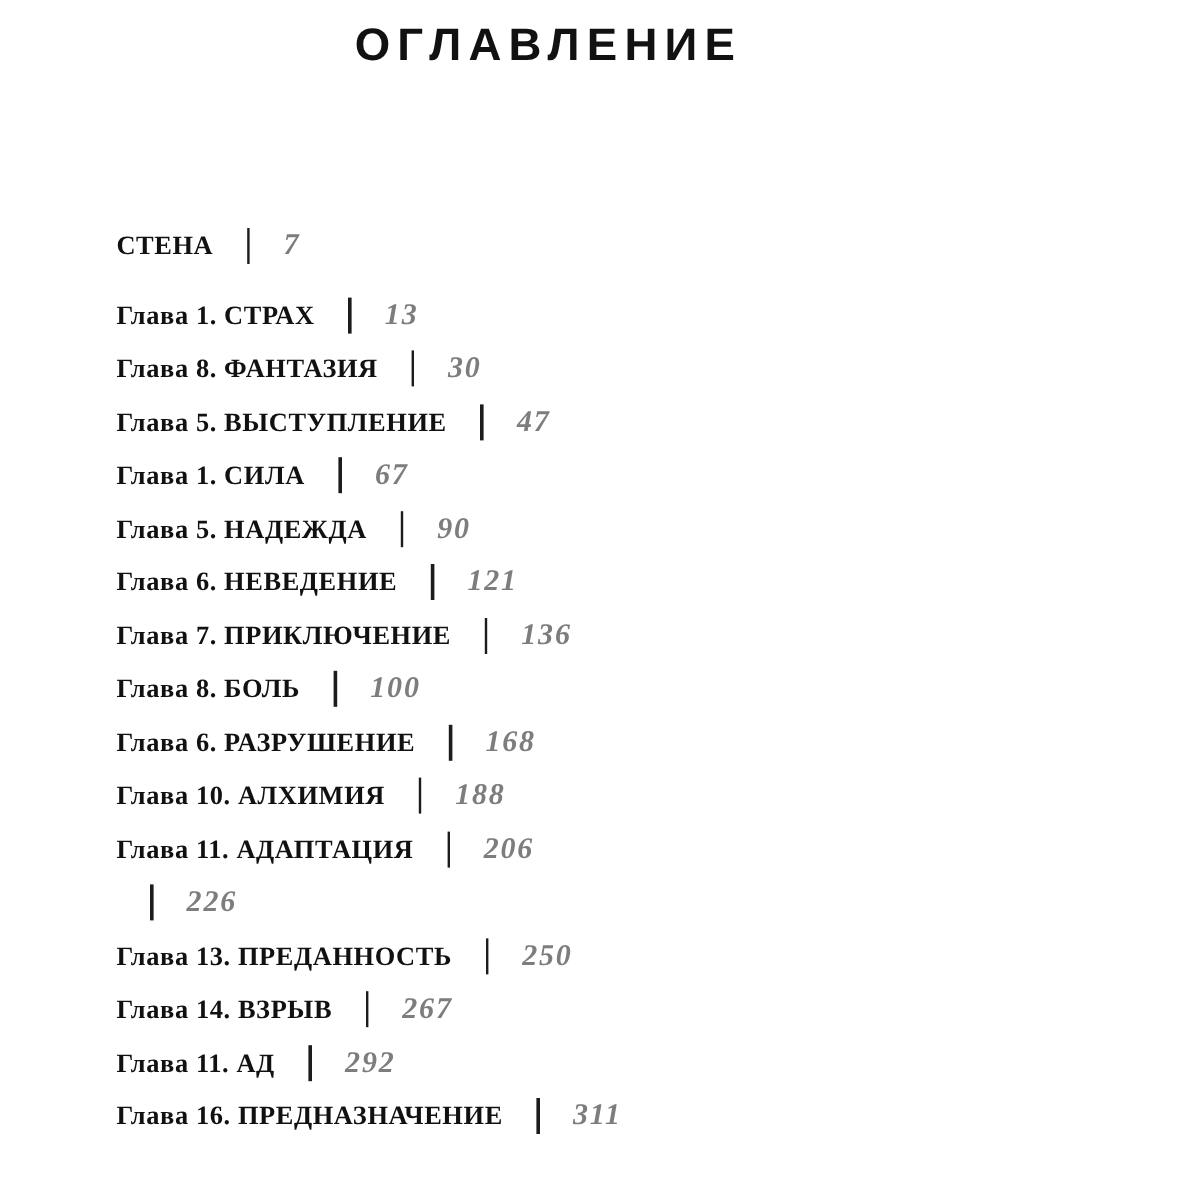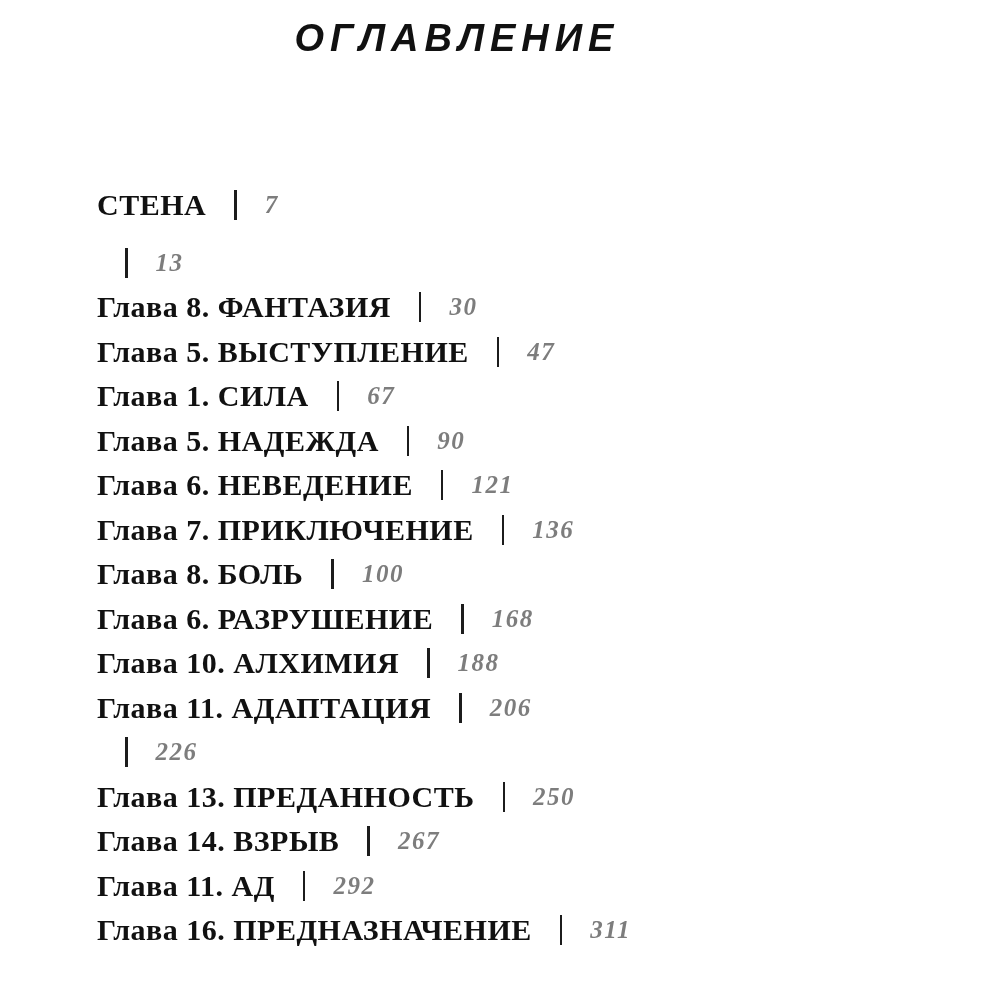--- a/index.html
+++ b/index.html
@@ -18,40 +18,39 @@
   .toc-title {
     margin-top: 16px;
     width: 914px;            
     text-align: center;
     font-family: "Liberation Sans", sans-serif;
     font-weight: 800;
     font-size: 38px;
     line-height: 44px;
     letter-spacing: 6px;
     color: var(--ink, #111111);
-    font-style: italic;
   }
   .toc {
     margin: 123px 0 0 0;
     padding: 0 0 0 97px;
     list-style: none;
   }
   .toc-row {
     display: flex;
     align-items: center;
     height: 44.5px;
     white-space: nowrap;
   }
   .toc-row.first {
     margin-bottom: 13px;
   }
   .toc-label {
     font-family: "Liberation Serif", serif;
     font-weight: 600;
-    font-size: 30px;
+    font-size: 22px;
     color: var(--ink, #111111);
     letter-spacing: 0.5px;
   }
   .toc-sep {
     display: inline-block;
     width: 2.5px;
     height: 30px;
     margin: 0 28px;
     background: var(--sep, #1c1c1c);
   }
@@ -71,20 +70,21 @@
   <div class="toc-title">ОГЛАВЛЕНИЕ</div>
 
   <ul class="toc">
     <li class="toc-row first">
       <span class="toc-label">СТЕНА</span>
       <span class="toc-sep"></span>
       <span class="toc-page">7</span>
     </li>
 
     <li class="toc-row">
+      <span class="toc-label">Глава 1. СТРАХ</span>
       <span class="toc-sep"></span>
       <span class="toc-page">13</span>
     </li>
 
     <li class="toc-row">
       <span class="toc-label">Глава 8. ФАНТАЗИЯ</span>
       <span class="toc-sep"></span>
       <span class="toc-page">30</span>
     </li>
 

